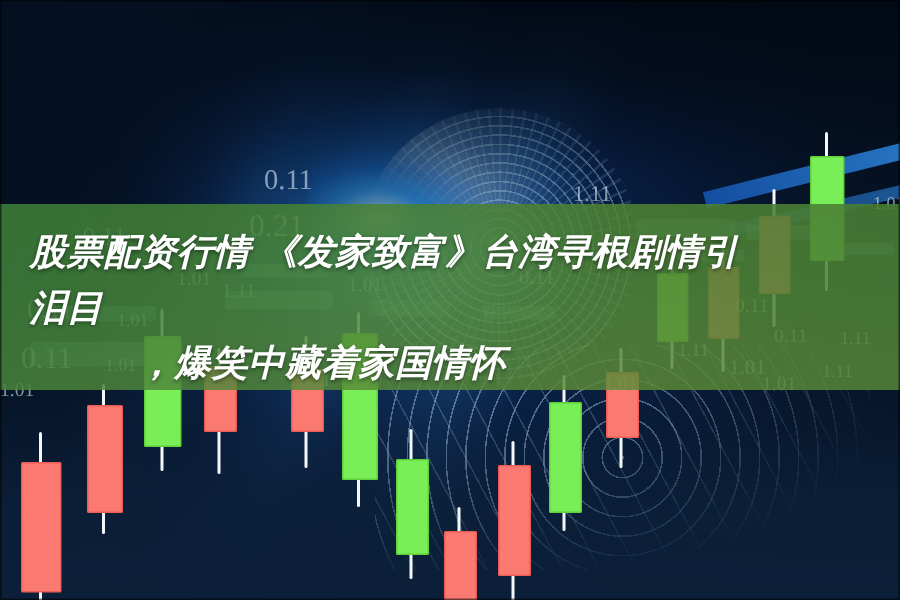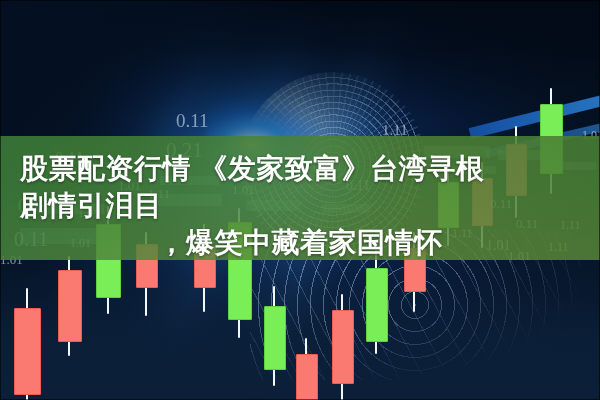--- a/index.html
+++ b/index.html
@@ -109,26 +109,27 @@
     mix-blend-mode:normal;
   }
   #band-tint{
     position:absolute;left:0;top:136px;width:600px;height:124px;
     background:linear-gradient(90deg, rgba(46,120,60,0.42) 0%, rgba(70,132,52,0.30) 38%, rgba(86,132,48,0.34) 70%, rgba(74,124,52,0.42) 100%);
   }
 
   
   #headline{
     position:absolute;left:0;top:150px;width:508px;
-    color:#ffffff;font-size:28px;font-weight:bold;line-height:37px;
+    color:#ffffff;font-size:24px;font-weight:bold;line-height:37px;
     letter-spacing:.5px;
     text-shadow:0 1px 3px rgba(0,0,0,.45);
+    font-style:italic;
   }
   #headline .l1{display:block;padding-left:20px;}
-  #headline .l2{display:block;text-align:center;padding-left:92px;}
+  #headline .l2{display:block;padding-left:92px;}
 
   #frame-edge{position:absolute;inset:0;box-shadow:inset 0 0 0 1px rgba(0,0,0,0.55);pointer-events:none;}
 </style>
 </head>
 <body>
 
 <div id="stage">
 
   <div class="layer" id="bg-base"></div>
   <div class="layer" id="bg-streaks"></div>

